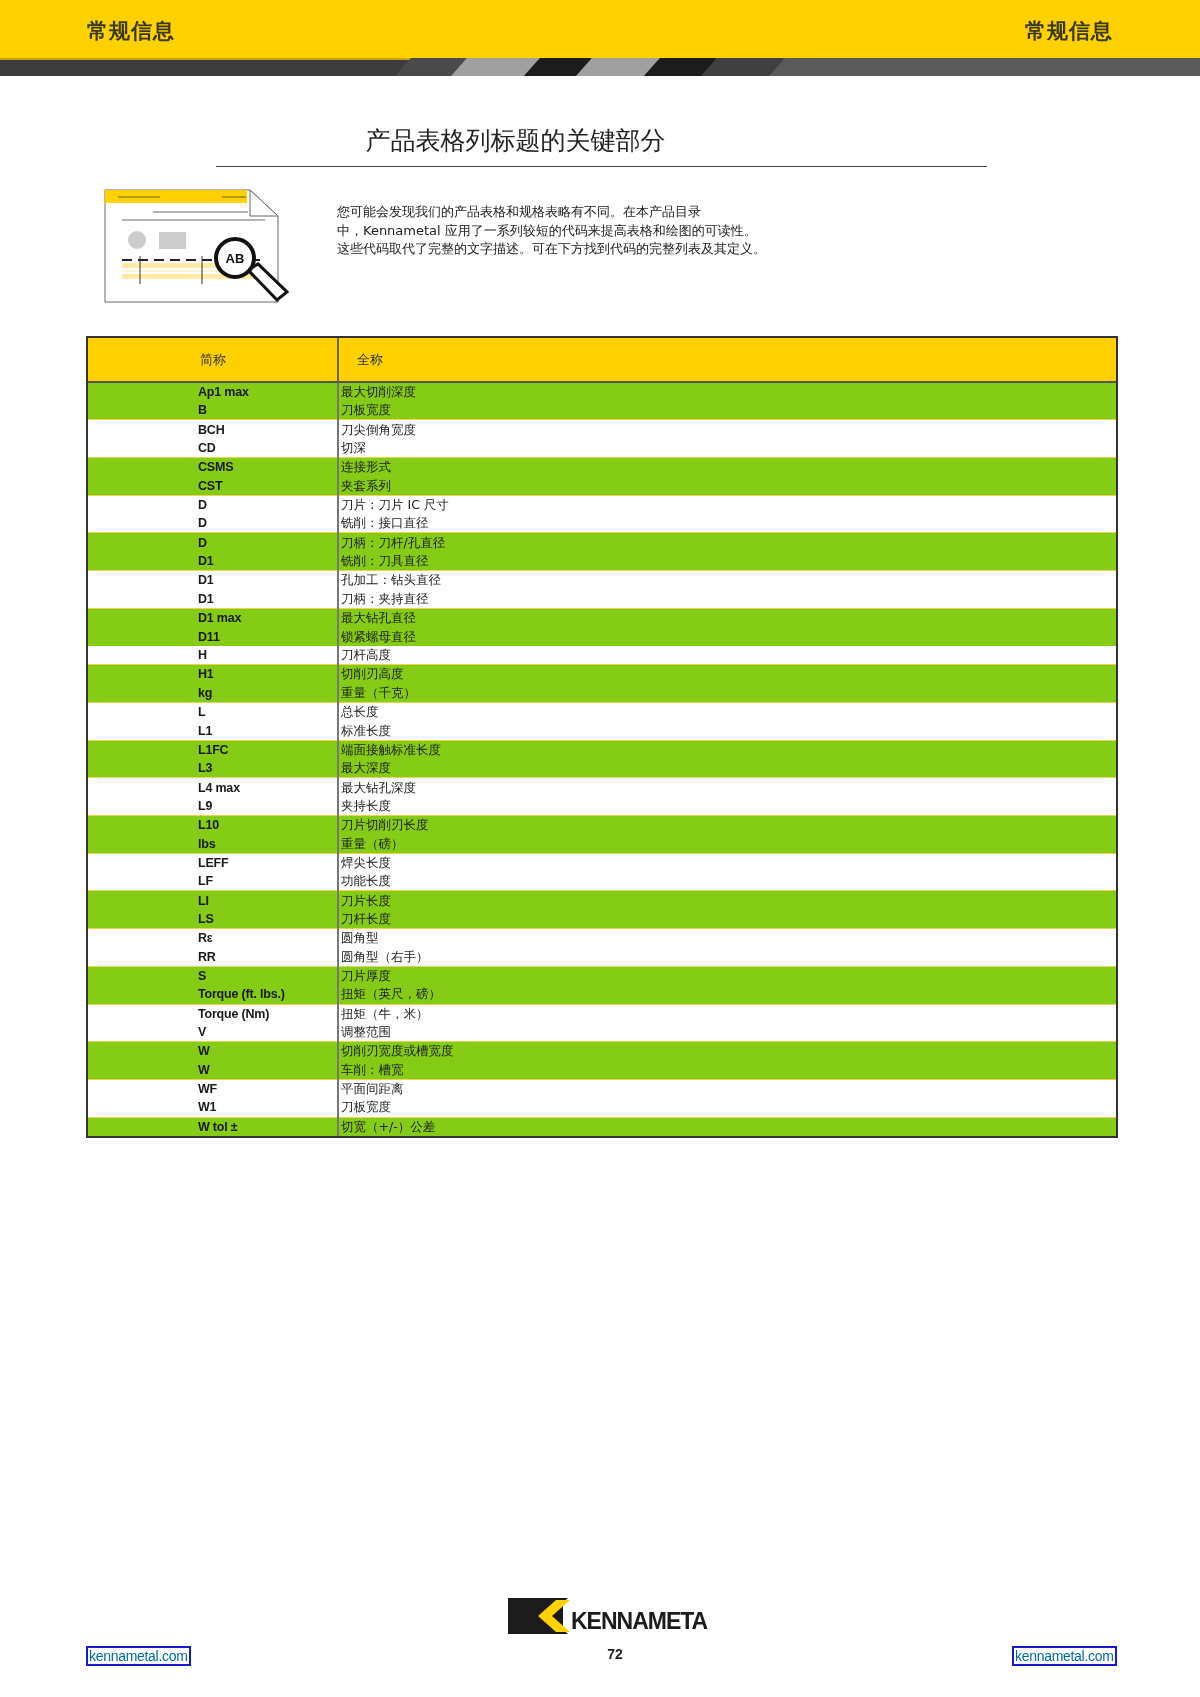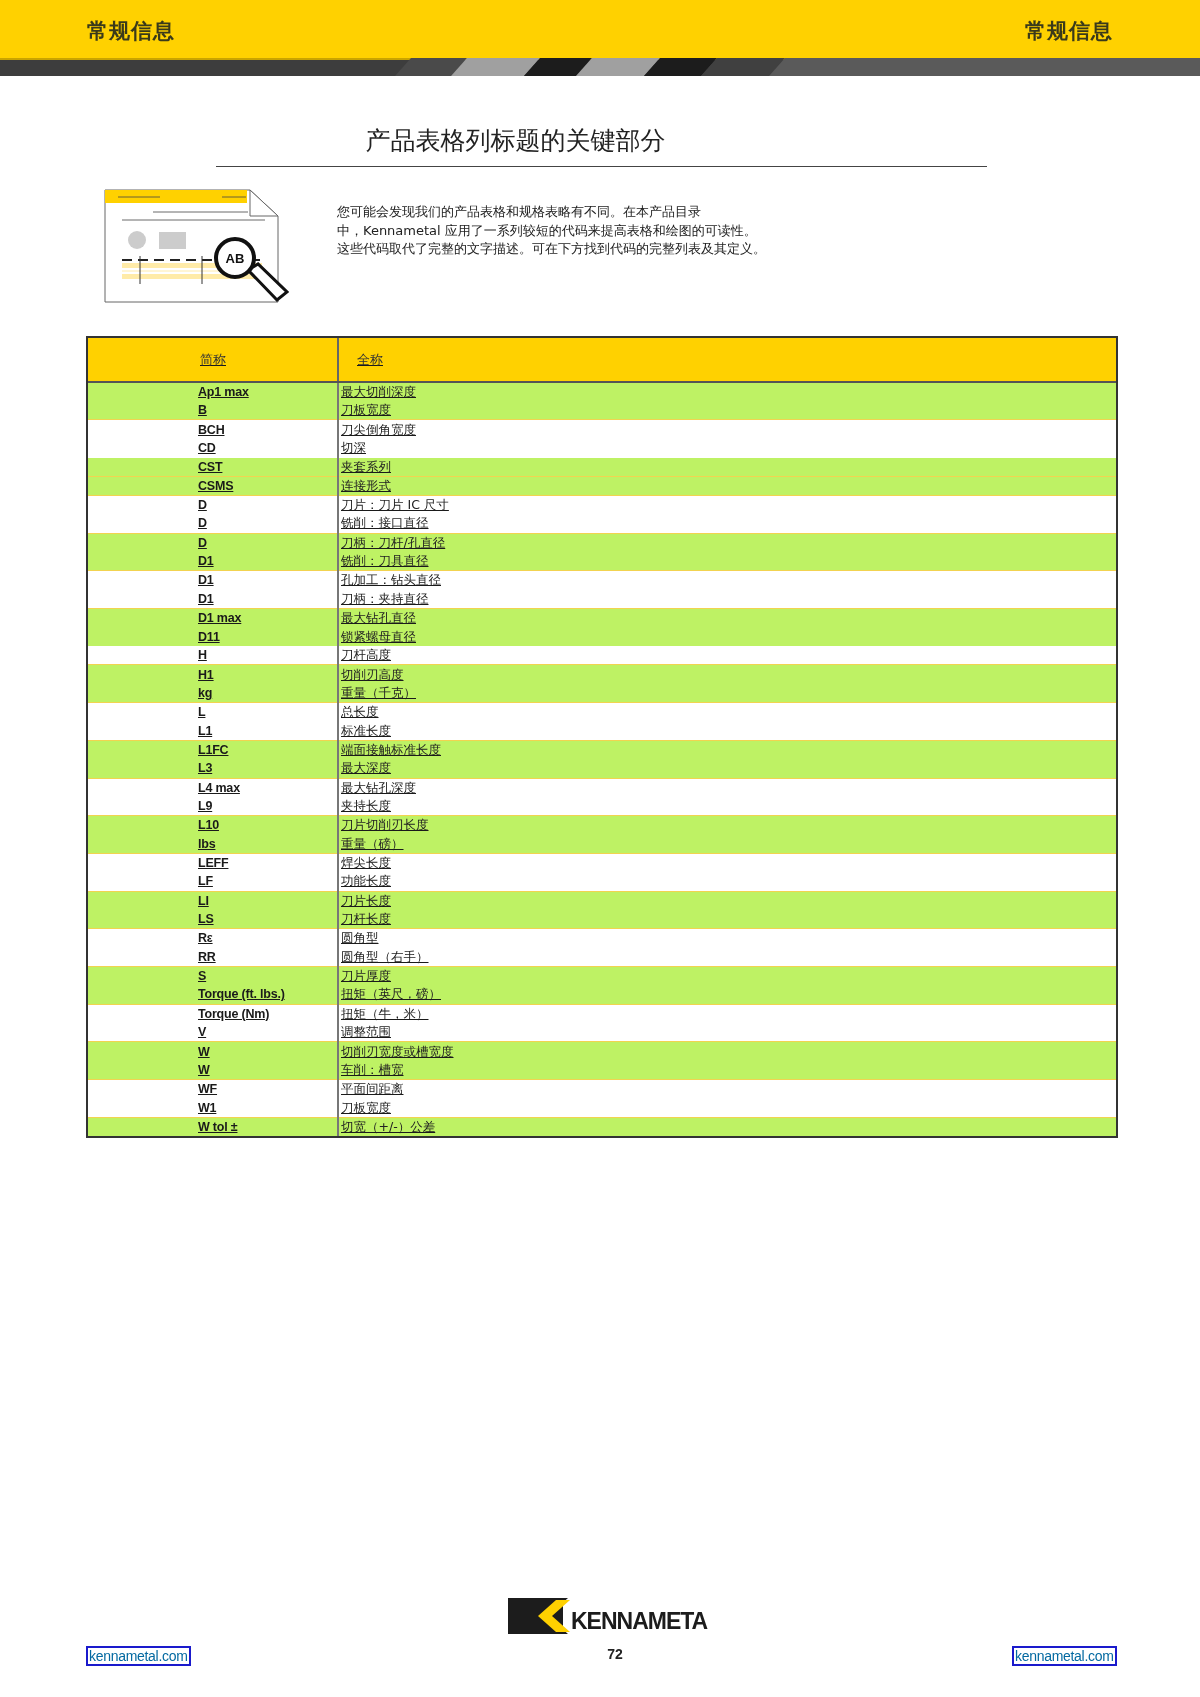--- a/index.html
+++ b/index.html
@@ -15,29 +15,29 @@
   .page-title { position: absolute; left: 0; width: 1031px; top: 124px; text-align: center; font-size: 25px; color: #222; padding-left: 0px; }
   .page-title span { position: relative; left: 0px; }
   .title-rule { position: absolute; left: 216px; top: 166px; width: 771px; height: 1px; background: #444; }
 
   .illustration { position: absolute; left: 100px; top: 188px; width: 190px; height: 120px; }
 
   .intro { position: absolute; left: 337px; top: 203px; width: 520px; font-size: 13px; line-height: 18.5px; color: #222; }
   .intro div { white-space: nowrap; }
 
   .table-wrap { position: absolute; left: 86px; top: 336px; width: 1032px; border: 2px solid #333; }
-  table { width: 100%; border-collapse: collapse; table-layout: fixed; text-decoration: underline; }
+  table { width: 100%; border-collapse: collapse; table-layout: fixed; }
   col.c1 { width: 250px; }
   thead th { background: #FFD100; height: 44px; font-weight: normal; font-size: 13px; color: #333; text-align: left; border-bottom: 2px solid #555; }
   thead th.h1 { padding-left: 112px; border-right: 2px solid #666; }
   thead th.h2 { padding-left: 18px; }
   tbody td { height: 18.85px; font-size: 12.5px; line-height: 18px; padding: 0; vertical-align: middle; }
   tbody td.abbr { padding-left: 110px; font-weight: bold; color: #1a1a1a; border-right: 2px solid #777; font-family: "Liberation Sans", sans-serif; letter-spacing: -0.2px; }
   tbody td.full { padding-left: 2px; color: #222; }
-  tbody tr.shade td { background: #bef264; }
+  tbody tr.shade td { background: #84cc16; }
   tbody tr.grp td { border-top: 1.5px solid #F2D350; }
 
   .logo { position: absolute; left: 508px; top: 1596px; width: 200px; height: 40px; }
   .page-num { position: absolute; left: 0; width: 1230px; top: 1646px; text-align: center; font-size: 14px; font-weight: bold; color: #222; font-family: "Liberation Sans", sans-serif; }
   .site-link { position: absolute; top: 1646px; font-size: 14px; color: #0369a1; border: 2px solid #1a1acc; padding: 0 1px; line-height: 16px; text-decoration: none; font-family: "Liberation Sans", sans-serif; letter-spacing: -0.3px; }
   .site-link.left { left: 86px; }
   .site-link.right { left: 1012px; }
 </style>
 </head>
 <body>
@@ -114,27 +114,27 @@
           <td class="full">刀板宽度</td>
         </tr>
         <tr class=" grp">
           <td class="abbr">BCH</td>
           <td class="full">刀尖倒角宽度</td>
         </tr>
         <tr class="">
           <td class="abbr">CD</td>
           <td class="full">切深</td>
         </tr>
+        <tr class="shade grp">
+          <td class="abbr">CSMS</td>
+          <td class="full">连接形式</td>
+        </tr>
         <tr class="shade">
           <td class="abbr">CST</td>
           <td class="full">夹套系列</td>
-        </tr>
-        <tr class="shade grp">
-          <td class="abbr">CSMS</td>
-          <td class="full">连接形式</td>
         </tr>
         <tr class=" grp">
           <td class="abbr">D</td>
           <td class="full">刀片：刀片 IC 尺寸</td>
         </tr>
         <tr class="">
           <td class="abbr">D</td>
           <td class="full">铣削：接口直径</td>
         </tr>
         <tr class="shade grp">

